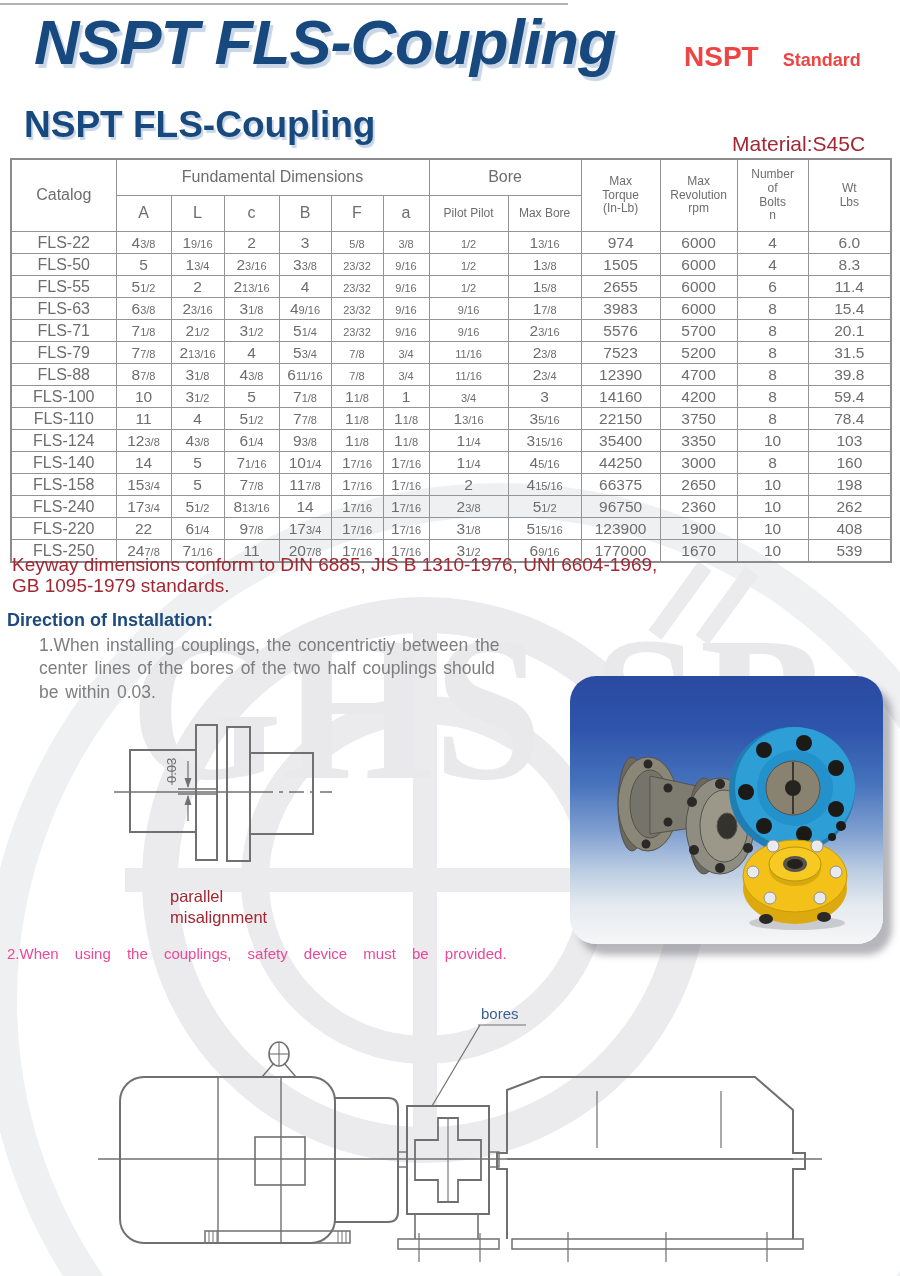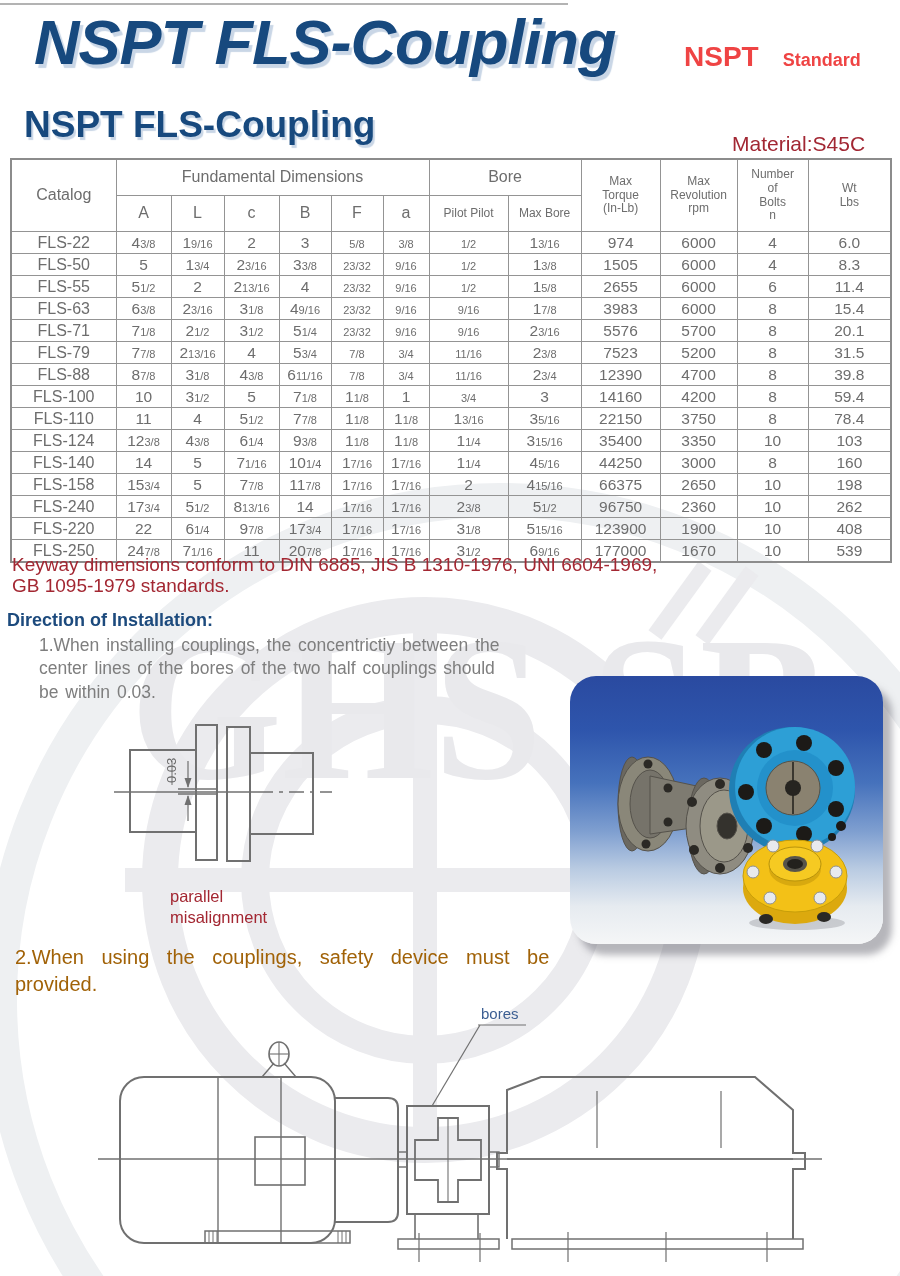--- a/index.html
+++ b/index.html
@@ -33,21 +33,21 @@
   thead th.grp{font-size:16px;}
   thead th.sub{font-size:16px;}
   .pre{white-space:pre-line;}
   tbody td{height:21px;font-size:15.5px;line-height:1;}
   tbody td.cat{font-size:16px;}
   .fr{font-size:11px;}
   
   #keyway-note{left:12px;top:555px;width:760px;z-index:2;font-size:19px;line-height:1.1;color:#a32732;white-space:pre-line;}
   #direction-heading{left:7px;top:610px;z-index:2;font-size:18px;font-weight:bold;color:#1c4a7d;}
   #install-note-1{left:7px;top:634px;width:545px;z-index:2;font-size:17.5px;line-height:1.33;color:#7e7e7e;white-space:pre-line;word-spacing:2px;margin-left:32px;}
-  #install-note-2{left:15px;top:944px;width:540px;z-index:2;font-size:20px;line-height:1.33;color:#a16207;word-spacing:12px;}
+  #install-note-2{left:7px;top:944px;width:540px;z-index:2;font-size:15px;line-height:1.33;color:#ec4899;word-spacing:12px;}
   
   #figure1{left:100px;top:703px;z-index:2;}
   #fig1-caption{left:170px;top:886px;z-index:2;font-size:16.5px;line-height:1.25;color:#a32732;white-space:pre-line;}
   
   #product-photo{
     left:570px;top:676px;width:313px;height:268px;z-index:2;border-radius:26px;
     box-shadow:9px 11px 7px rgba(110,110,120,0.5);overflow:hidden;
   }
   
   #shield-label{left:481px;top:1005px;z-index:2;font-size:15px;color:#3b5e92;}

